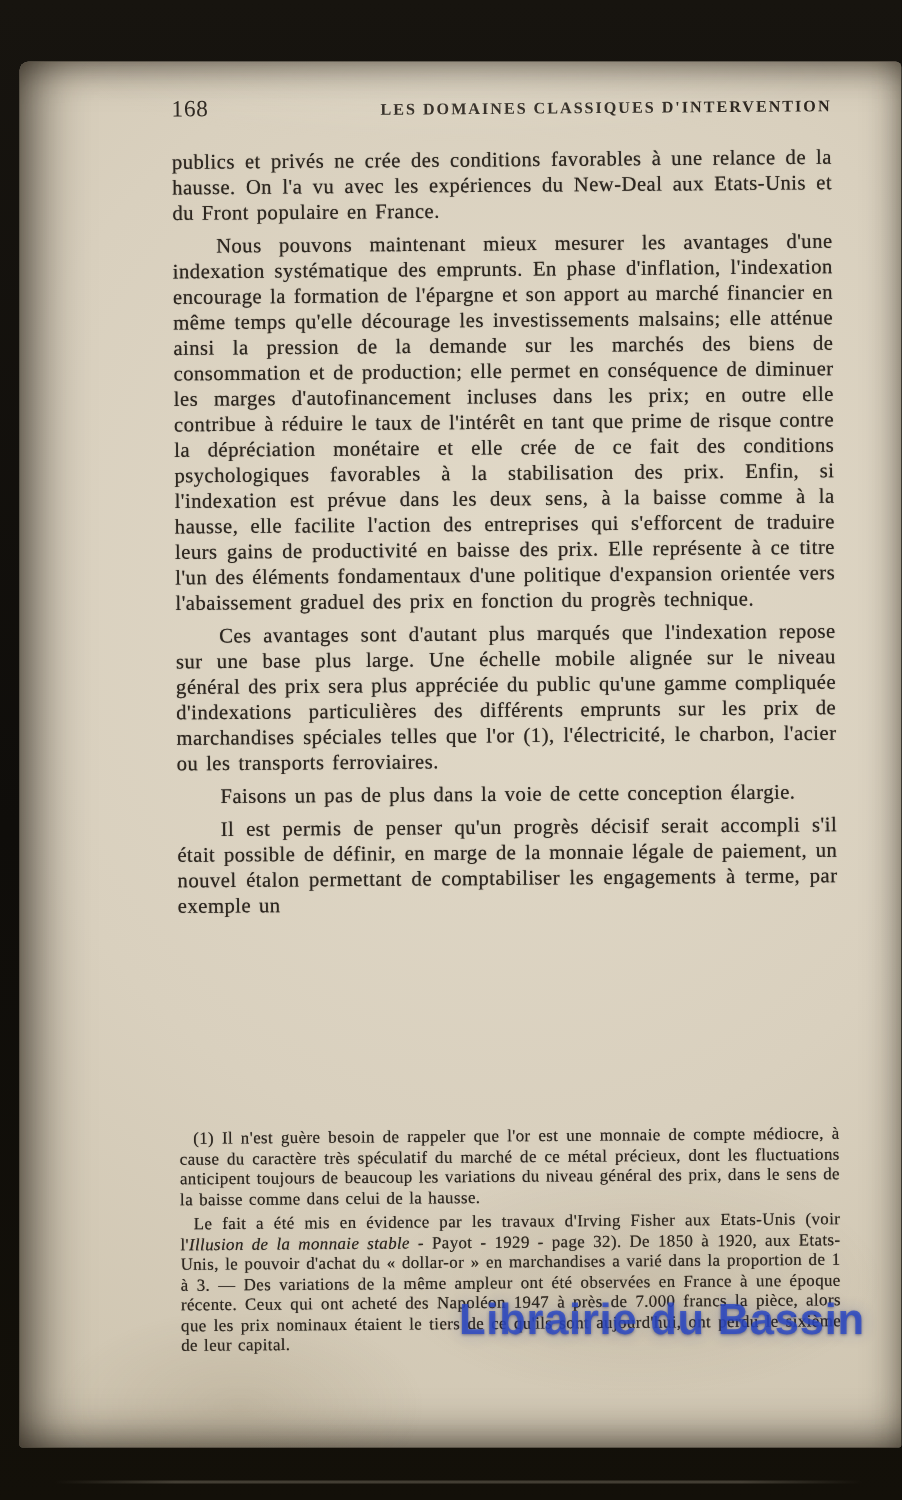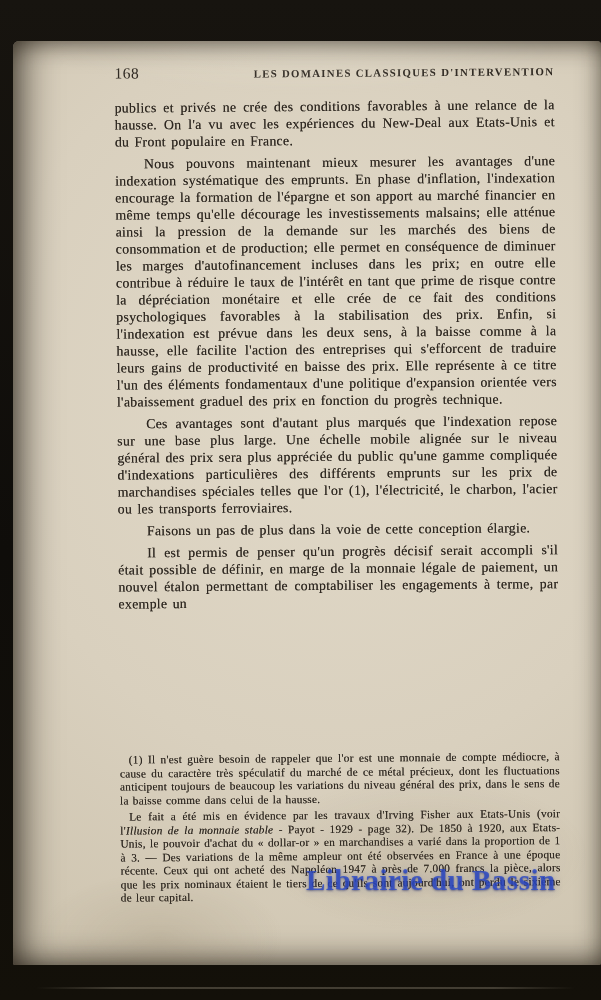--- a/index.html
+++ b/index.html
@@ -57,21 +57,21 @@
   .footnote {
     position: absolute; left: 104px; right: 44px; top: 711px;
     font-size: 11.3px; line-height: 13.5px;
     text-align: justify;
     letter-spacing: .25px; word-spacing: 1px;
     text-shadow: 0 0 .5px rgba(45,39,32,.7);
   }
   .footnote p { margin: 0 0 3px; text-indent: 9px; }
   .watermark {
     position: absolute; left: 306px; top: 864px;
-    font-family: Liberation Serif, serif;
+    font-family: Liberation Sans, sans-serif;
     font-size: 29px; font-weight: bold; letter-spacing: .5px;
     color: rgba(43,73,199,.8);
     text-shadow: 0 1px 2px rgba(15,25,90,.45), 0 0 10px rgba(30,45,130,.3);
     white-space: nowrap;
   }
   .edge-line {
     position: absolute; left: 36px; right: 26px; bottom: 11px; height: 2px;
     background: linear-gradient(90deg, transparent, rgba(190,180,160,.28) 15%, rgba(190,180,160,.28) 85%, transparent);
   }
 </style>

